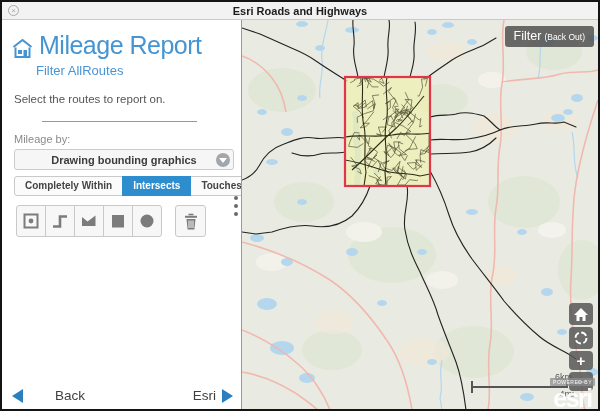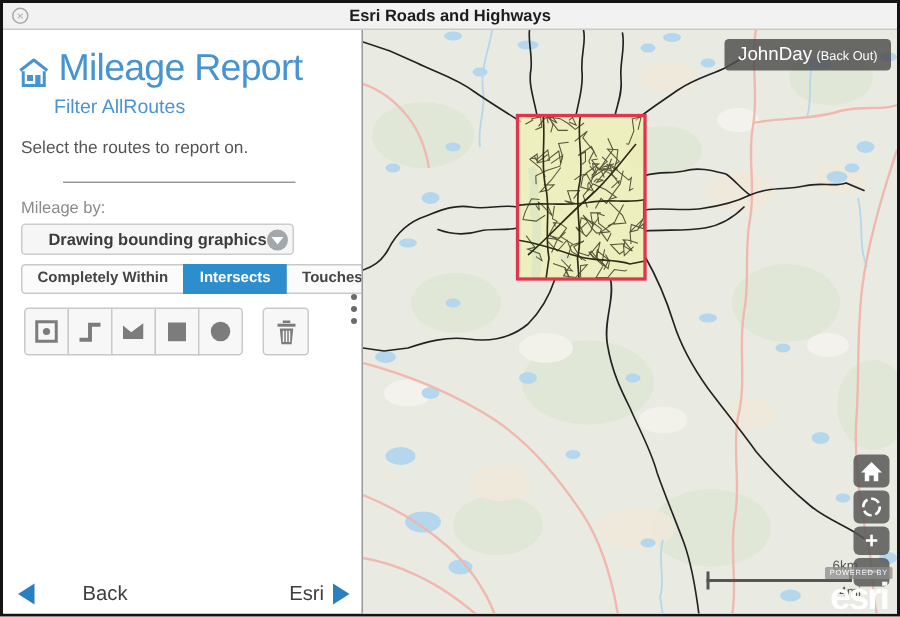--- a/index.html
+++ b/index.html
@@ -14,21 +14,21 @@
              border-radius:50%;color:#aaa;font-size:8px;line-height:9px;text-align:center;cursor:pointer;}
   .body{display:flex;height:390px;}
   
   .panel{width:239px;background:#fff;position:relative;flex:none;}
   .titlerow{display:flex;align-items:flex-end;gap:6px;margin:13px 0 0 10px;}
   .page-title{font-size:25px;color:#4694d1;letter-spacing:-.5px;line-height:1;}
   .subtitle{margin:5px 0 0 34px;font-size:13px;color:#4a94d4;}
   .instruction{margin:15px 0 16px 12px;font-size:11.5px;color:#555;}
   .underline{margin:11px 0 0 40px;width:155px;border-bottom:1px solid #999;}
   .filterby{margin:11px 0 4px 12px;font-size:11px;color:#8a8a8a;}
-  .dropdown{margin-left:12px;width:182px;height:21px;background:#f6f6f6;border:1px solid #ccc;
+  .dropdown{margin-left:12px;width:220px;height:21px;background:#f6f6f6;border:1px solid #ccc;
             border-radius:3px;position:relative;display:flex;align-items:center;justify-content:center;cursor:pointer;}
   .dropdown .val{font-size:11px;font-weight:bold;color:#3c3c3c;}
   .chev-circle{position:absolute;right:3px;top:3px;width:14px;height:14px;border-radius:50%;
                background:#a2a7ac;display:flex;align-items:center;justify-content:center;}
   .chev-down{width:0;height:0;border-left:4px solid transparent;border-right:4px solid transparent;
              border-top:5px solid #fff;margin-top:1px;}
   .tabs{display:flex;margin:6px 0 0 12px;}
   .tab{height:20px;line-height:18px;padding:0 10px;font-size:10px;font-weight:bold;color:#444;
        background:#fbfbfb;border:1px solid #c9c9c9;margin-left:-1px;cursor:pointer;white-space:nowrap;}
   .tab:first-child{margin-left:0;border-radius:3px 0 0 3px;}
@@ -330,21 +330,21 @@
           <path d="M103,117 C118,114 134,118 150,115 C164,112 176,116 188,113"></path>
           <path d="M110,150 C124,138 136,124 150,112 C162,102 172,88 182,76"></path>
           <path d="M120,57 C122,74 118,90 122,106 C125,120 121,136 124,152 L122,166"></path>
           <path d="M103,140 C116,142 128,146 140,150 C154,155 166,152 178,156 L188,154"></path>
         </g>
 
         <rect x="103" y="57" width="85" height="109" fill="none" stroke="#e0354a" stroke-width="2.2"></rect>
       </svg>
 
       <div class="user-btn">
-        <span>JohnDay</span><span class="signout">(Back Out)</span>
+        <span>Filter</span><span class="signout">(Back Out)</span>
       </div>
 
       <div class="navstack">
         <div class="mapbtn h22">
           <svg width="14" height="13" viewBox="0 0 14 13">
             <path d="M0,7 L7,0 L14,7 L11.5,7 L11.5,13 L8.5,13 L8.5,9 L5.5,9 L5.5,13 L2.5,13 L2.5,7 Z" fill="#fff"></path>
           </svg>
         </div>
         <div class="mapbtn h22">
           <svg width="16" height="16" viewBox="0 0 16 16">

